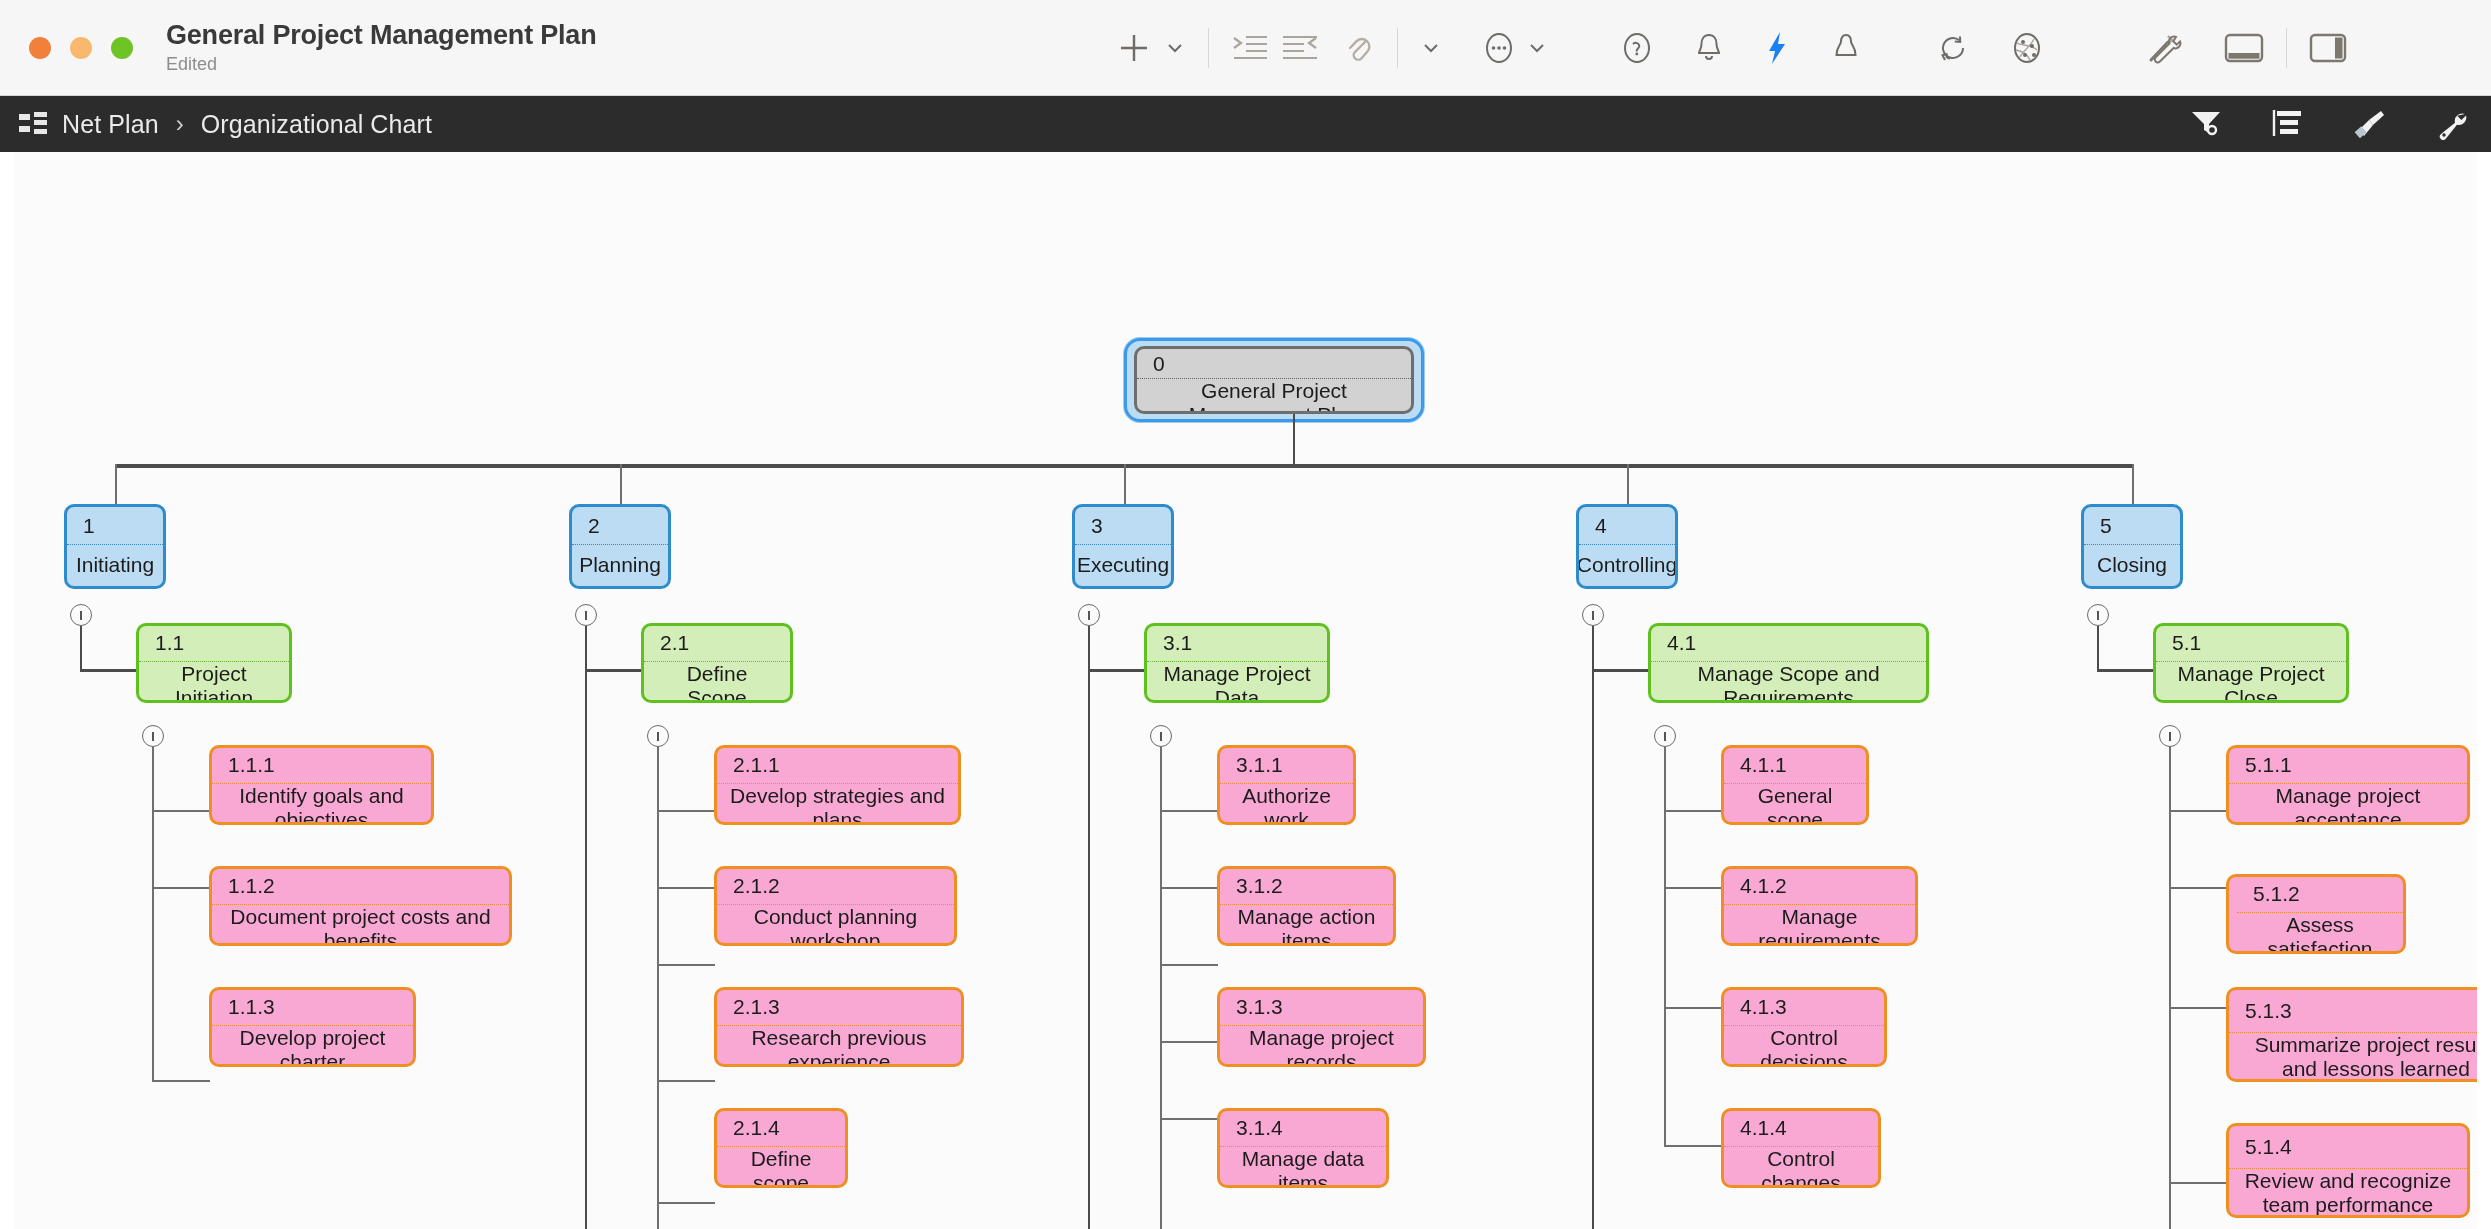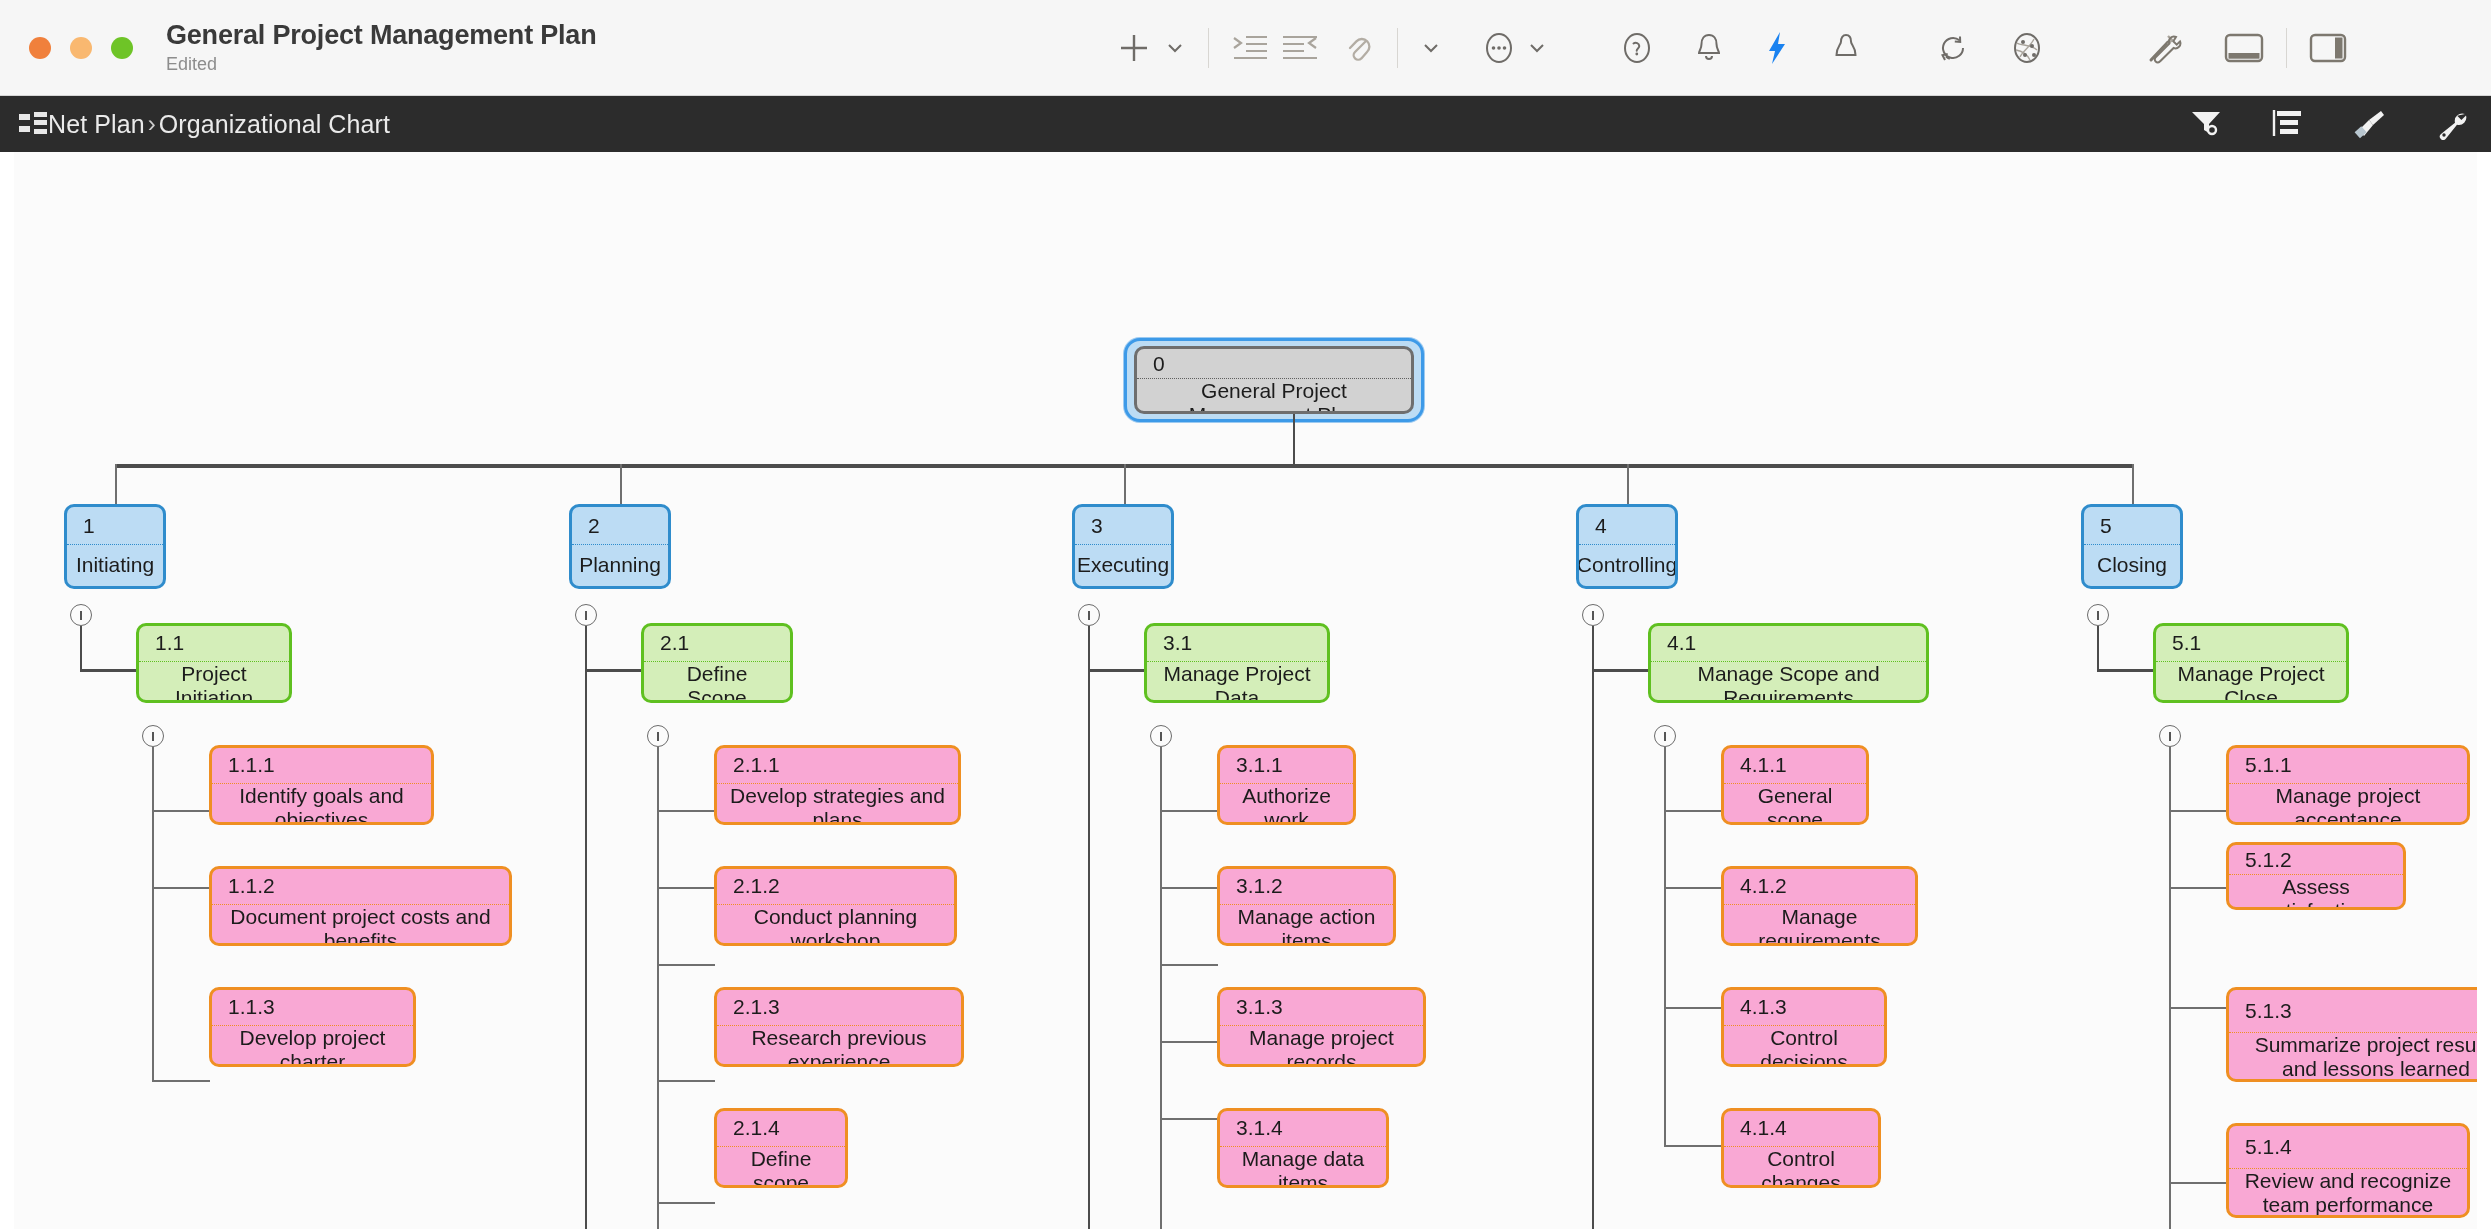--- a/index.html
+++ b/index.html
@@ -39,21 +39,21 @@
   .tb-gap-lg { width: 62px; }
   .vdiv { width: 1px; height: 40px; background: #d8d6d2; margin: 0 16px; }
   svg { display: block; }
 
   
   #crumbbar {
     height: 56px; background: #2c2c2c;
     display: flex; align-items: center;
     position: relative;
   }
-  #crumb-left { display: flex; align-items: center; margin-left: 18px; }
+  #crumb-left { display: flex; align-items: center; margin-left: 18px; gap: 14px; }
   .crumb-txt { color: #eaeaea; font-size: 25px; letter-spacing: .1px; }
   .crumb-sep { color: #cfcfcf; font-size: 24px; margin: 0 3px; }
   #crumb-right { position: absolute; right: 22px; display: flex; align-items: center; gap: 48px; }
 
   
   #canvas {
     position: relative;
     width: 2491px; height: 1077px;
     background: #fbfbfb;
     border-left: 14px solid #ffffff;
@@ -534,21 +534,21 @@
     <div class="ln thin" style="left:2155px; top:658px; width:58px; height:1.5px;"></div>
     <div class="ln thin" style="left:2155px; top:735px; width:58px; height:1.5px;"></div>
     <div class="ln thin" style="left:2155px; top:855px; width:58px; height:1.5px;"></div>
     <div class="ln thin" style="left:2155px; top:1030px; width:58px; height:1.5px;"></div>
 
     <div class="node lvl3" style="left:2212px; top:593px; width:244px; height:80px;">
       <div class="num">5.1.1</div>
       <div class="sep"></div>
       <div class="ttl">Manage project acceptance</div>
     </div>
-    <div class="node lvl3" style="left:2212px; top:690px; width:180px; height:68px;">
+    <div class="node lvl3" style="left:2212px; top:722px; width:180px; height:80px;padding-left:8px;">
       <div class="num">5.1.2</div>
       <div class="sep"></div>
       <div class="ttl">Assess satisfaction</div>
     </div>
     <div class="node lvl3" style="left:2212px; top:835px; width:300px; height:95px;">
       <div class="num">5.1.3</div>
       <div class="sep"></div>
       <div class="ttl">Summarize project results and lessons learned</div>
     </div>
     <div class="node lvl3" style="left:2212px; top:971px; width:244px; height:95px;">

